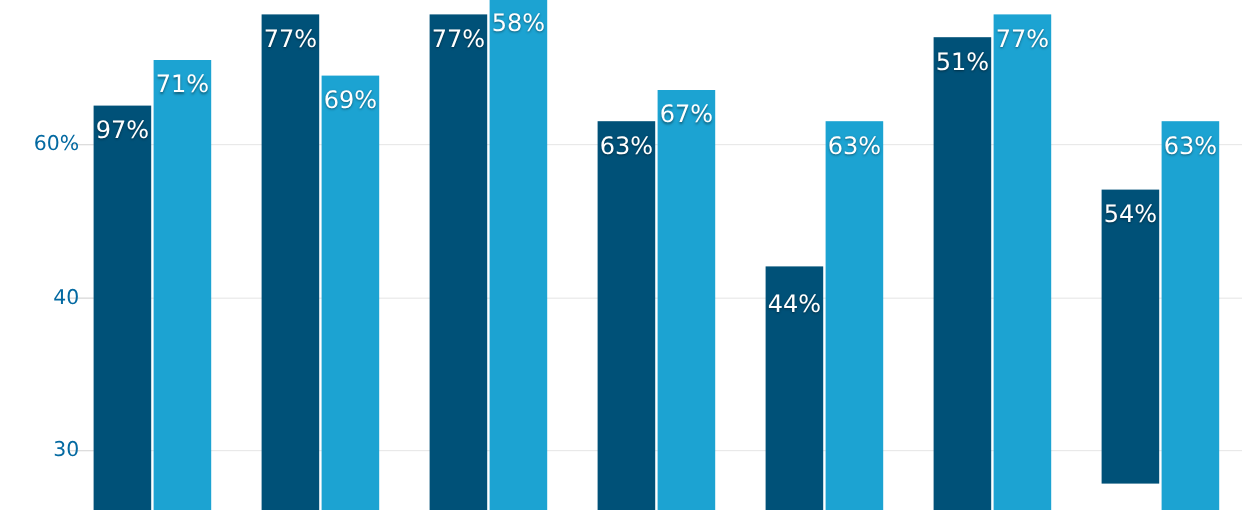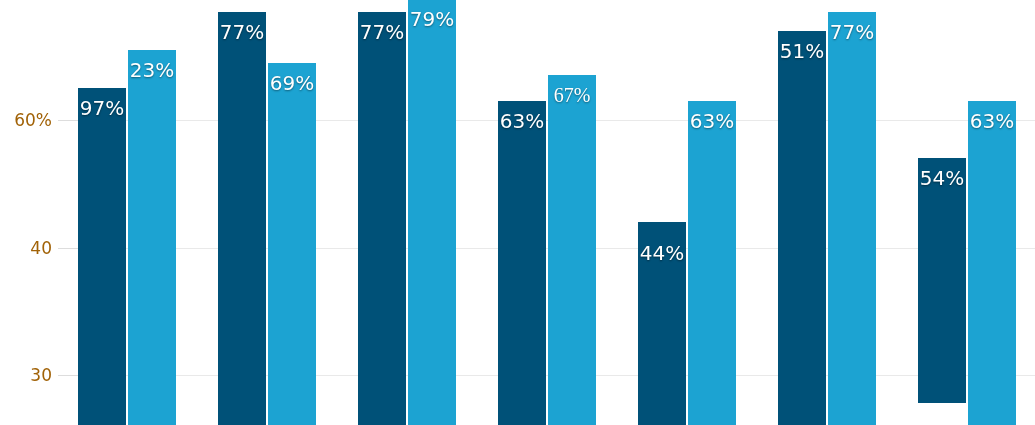--- a/index.html
+++ b/index.html
@@ -43,24 +43,24 @@
   }
   .y-axis {
     position: absolute;
     left: 0;
     top: 0;
     width: 54px;
     height: 425px;
   }
   .y-label-box {
     position: absolute;
-    left: 0;
+    left: 14px;
     width: 52px;
     text-align: right;
-    color: #a16207;
+    color: #0369a1;
     font-size: 17px;
     line-height: 18px;
     white-space: nowrap;
   }
   
   .bar {
     position: absolute;
     bottom: 0;
   }
   .bar.series-a { background: #005178; }
@@ -95,39 +95,39 @@
         </div>
         <div class="gridline" style="top: 375px;">
           <div class="tick-stub"></div>
         </div>
       </div>
     <div id="bars">
         <div class="bar series-a" style="left: 78px; top: 88.125px; height: 336.875px; width: 48px;">
           <div class="bar-label" style="top: 10px;">97%</div>
         </div>
         <div class="bar series-b" style="left: 128px; top: 49.875px; height: 375.125px; width: 48px;">
-          <div class="bar-label" style="top: 10px;">23%</div>
+          <div class="bar-label" style="top: 10px;">71%</div>
         </div>
         <div class="bar series-a" style="left: 218px; top: 11.625px; height: 413.375px; width: 48px;">
           <div class="bar-label" style="top: 10px;">77%</div>
         </div>
         <div class="bar series-b" style="left: 268px; top: 62.625px; height: 362.375px; width: 48px;">
           <div class="bar-label" style="top: 10px;">69%</div>
         </div>
         <div class="bar series-a" style="left: 358px; top: 11.625px; height: 413.375px; width: 48px;">
           <div class="bar-label" style="top: 10px;">77%</div>
         </div>
         <div class="bar series-b" style="left: 408px; top: -1.125px; height: 426.125px; width: 48px;">
-          <div class="bar-label" style="top: 10px;">79%</div>
+          <div class="bar-label" style="top: 10px;">58%</div>
         </div>
         <div class="bar series-a" style="left: 498px; top: 100.875px; height: 324.125px; width: 48px;">
           <div class="bar-label" style="top: 10px;">63%</div>
         </div>
         <div class="bar series-b" style="left: 548px; top: 75.375px; height: 349.625px; width: 48px;">
-          <div class="bar-label" style="top: 10px; font-family: Liberation Serif, serif;">67%</div>
+          <div class="bar-label" style="top: 10px;">67%</div>
         </div>
         <div class="bar series-a" style="left: 638px; top: 222px; height: 203px; width: 48px;">
           <div class="bar-label" style="top: 21px;">44%</div>
         </div>
         <div class="bar series-b" style="left: 688px; top: 100.875px; height: 324.125px; width: 48px;">
           <div class="bar-label" style="top: 10px;">63%</div>
         </div>
         <div class="bar series-a" style="left: 778px; top: 30.75px; height: 394.25px; width: 48px;">
           <div class="bar-label" style="top: 10px;">51%</div>
         </div>

